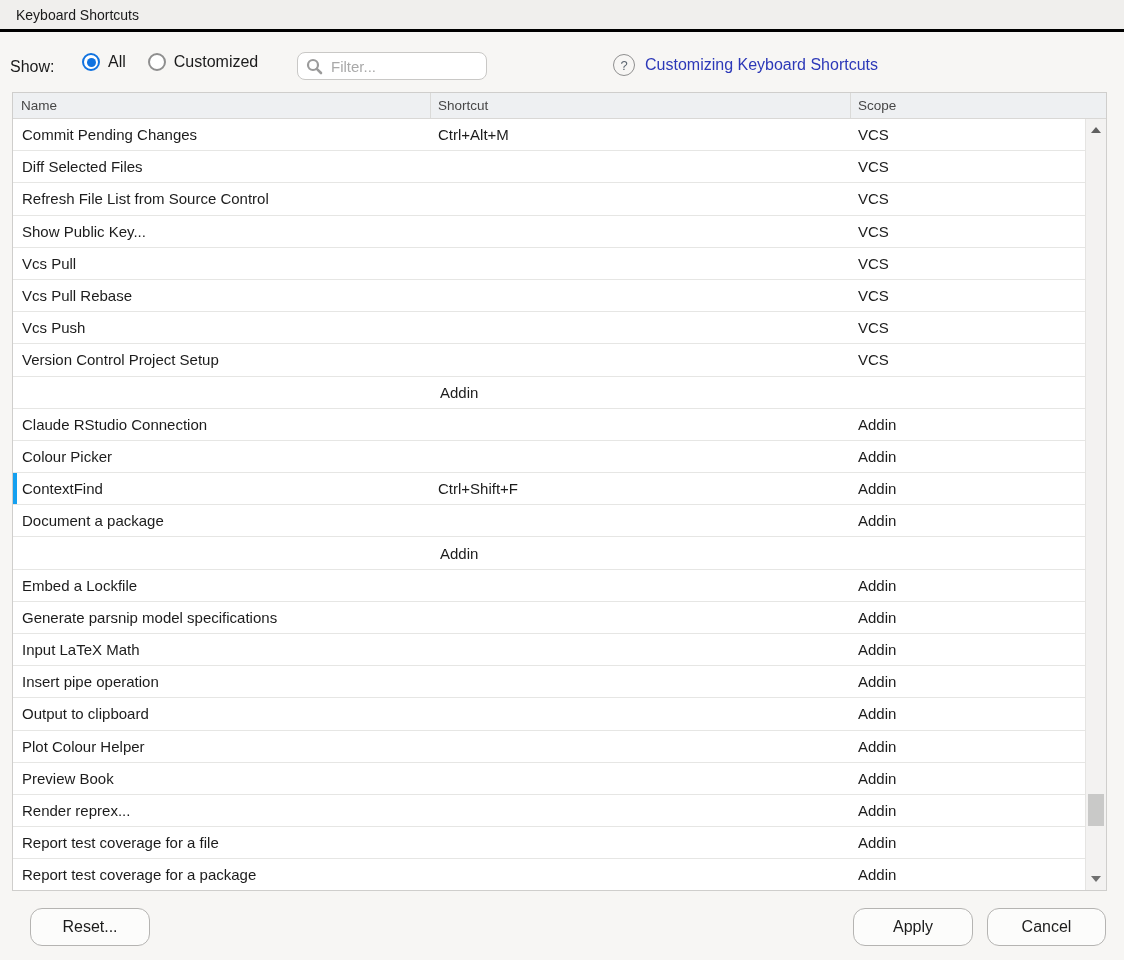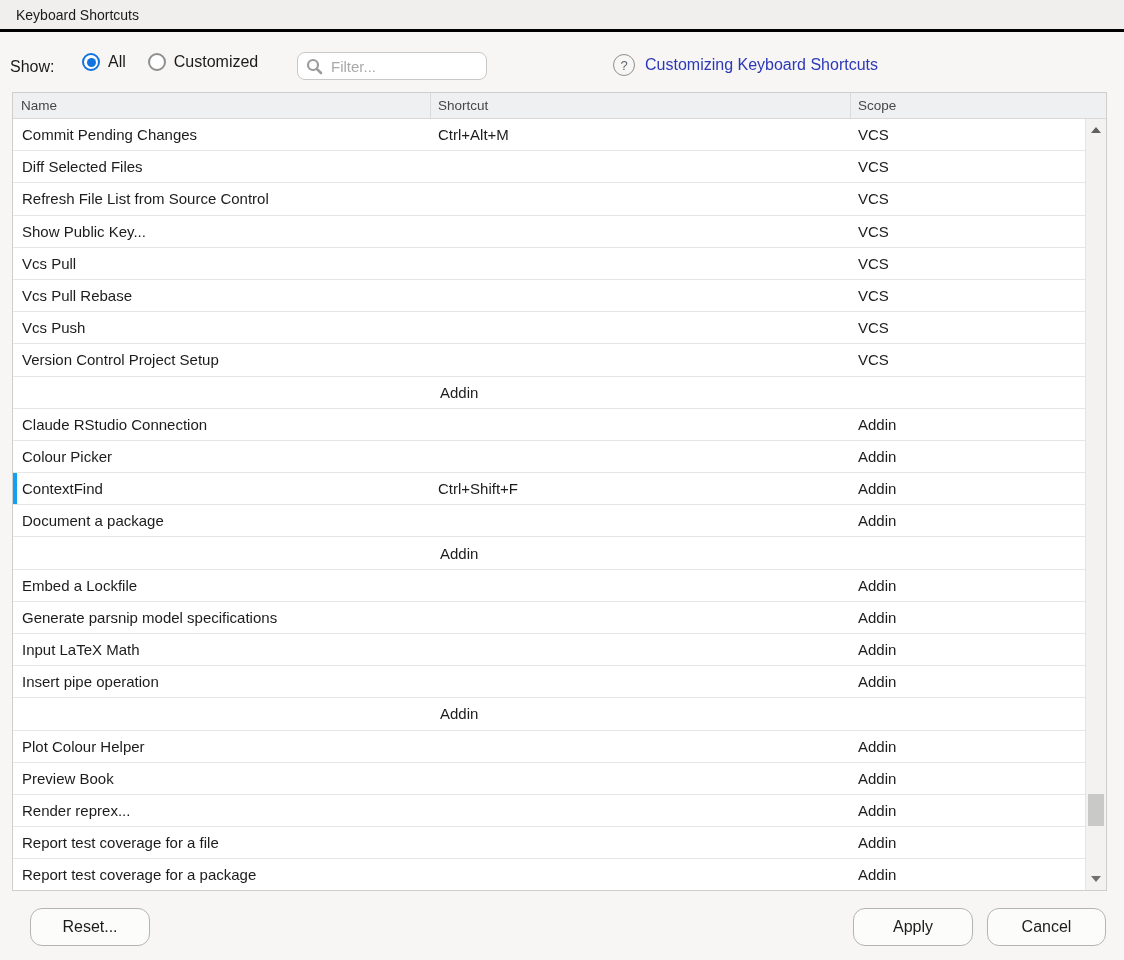--- a/index.html
+++ b/index.html
@@ -256,20 +256,21 @@
     <div class="cell cell-scope">Addin</div>
   </div>
 
   <div class="row">
     <div class="cell cell-name">Insert pipe operation</div>
     <div class="cell cell-shortcut"></div>
     <div class="cell cell-scope">Addin</div>
   </div>
 
   <div class="row">
+    <div class="cell cell-name">Output to clipboard</div>
     <div class="cell cell-shortcut"></div>
     <div class="cell cell-scope">Addin</div>
   </div>
 
   <div class="row">
     <div class="cell cell-name">Plot Colour Helper</div>
     <div class="cell cell-shortcut"></div>
     <div class="cell cell-scope">Addin</div>
   </div>
 

